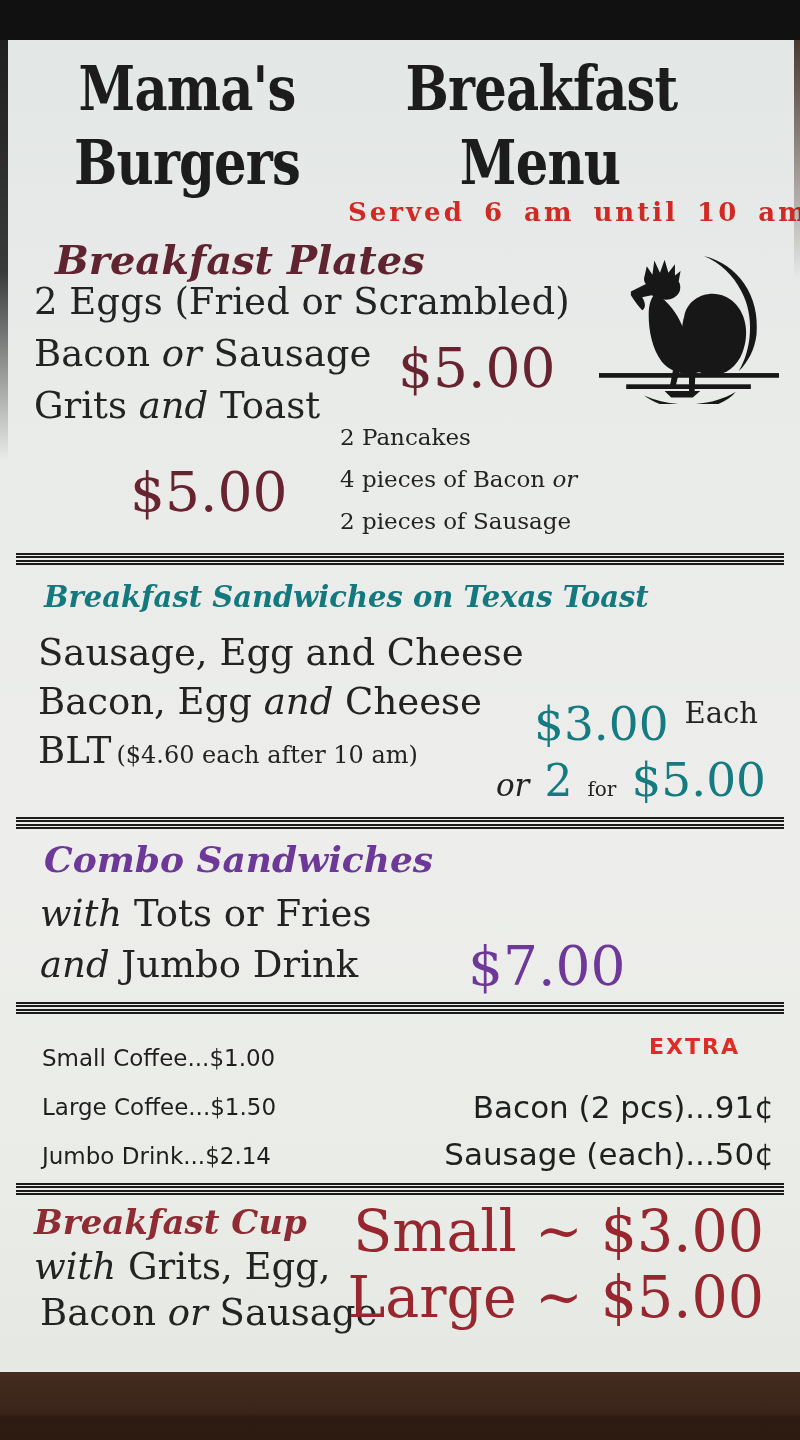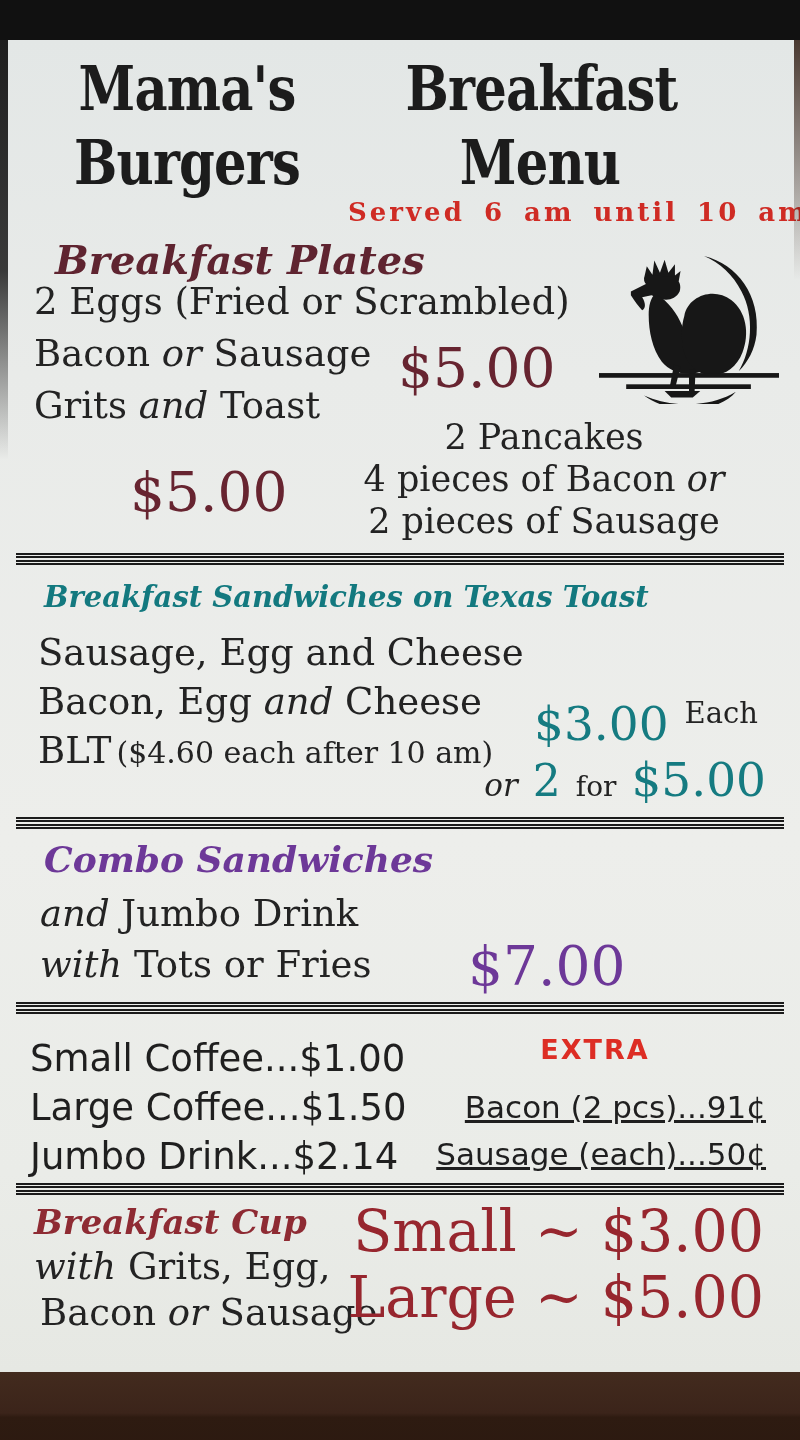--- a/index.html
+++ b/index.html
@@ -32,49 +32,49 @@
        background:repeating-linear-gradient(180deg,#1b1b1b 0 2px,rgba(255,255,255,0) 2px 3.3px);}
 
   
   .plates-heading{position:absolute;left:55px;top:196px;font-size:40px;color:#5f2430;}
   .plates-body{position:absolute;left:34px;top:236px;line-height:52px;}
   .plates-price{position:absolute;left:398px;top:296px;font-size:55px;color:#672430;}
   .rooster{position:absolute;left:594px;top:214px;}
 
   
   .pancakes-price{position:absolute;left:130px;top:420px;font-size:55px;color:#672430;}
-  .pancakes-body{position:absolute;left:340px;top:376px;width:408px;text-align:center;
-       font-size:35px;line-height:42px;color:#232323;}
+  .pancakes-body{position:absolute;left:340px;top:376px;width:408px;
+       font-size:23px;line-height:42px;color:#232323;}
   .pancakes-body i{font-style:italic;}
 
   
   .sand-heading{position:absolute;left:44px;top:540px;font-size:29px;color:#13797f;}
   .sand-body{position:absolute;left:38px;top:588px;line-height:49px;}
-  .sand-note{font-size:30px;margin-left:5px;}
+  .sand-note{font-size:24px;margin-left:5px;}
   .price-each{position:absolute;right:42px;top:656px;display:flex;align-items:flex-start;gap:16px;}
   .price-each .amt{font-size:47px;color:#157b81;}
   .price-each .lbl{font-size:29px;color:#232323;}
   .deal{position:absolute;right:34px;top:712px;display:flex;align-items:baseline;gap:15px;}
   .deal .or{font-size:31px;font-style:italic;color:#232323;}
   .deal .qty{font-size:44px;color:#157b81;}
-  .deal .for{font-size:28px;color:#232323;}
+  .deal .for{font-size:20px;color:#232323;}
   .deal .amt{font-size:47px;color:#157b81;}
 
   
   .combo-heading{position:absolute;left:44px;top:798px;font-size:36px;color:#6d3898;}
   .combo-body{position:absolute;left:40px;top:848px;line-height:51px;}
   .combo-price{position:absolute;left:468px;top:894px;font-size:55px;color:#6d3898;}
 
   
   .casual{font-family:"DejaVu Sans",sans-serif;}
-  .drinks-body{position:absolute;left:30px;top:994px;font-size:37px;line-height:49px;color:#1f1f1f;white-space:nowrap;}
-  .extra-heading{position:absolute;left:450px;top:994px;width:290px;text-align:center;
-       font-size:27px;font-weight:bold;color:#dd2d24;letter-spacing:2px;}
-  .extra-items{position:absolute;right:34px;top:1044px;text-align:right;
-       font-size:31px;line-height:47px;color:#1f1f1f;white-space:nowrap;text-decoration:underline;}
+  .drinks-body{position:absolute;left:42px;top:994px;font-size:23px;line-height:49px;color:#1f1f1f;white-space:nowrap;}
+  .extra-heading{position:absolute;left:450px;top:994px;width:290px;text-align:right;
+       font-size:22px;font-weight:bold;color:#dd2d24;letter-spacing:2px;}
+  .extra-items{position:absolute;right:26px;top:1044px;text-align:right;
+       font-size:31px;line-height:47px;color:#1f1f1f;white-space:nowrap;}
 
   
   .cup-heading{position:absolute;left:34px;top:1162px;font-size:34px;color:#8e2b33;}
   .cup-body{position:absolute;left:34px;top:1204px;line-height:46px;}
   .cup-prices{position:absolute;right:36px;top:1158px;text-align:right;color:#97262e;
        font-size:57px;line-height:66px;white-space:nowrap;}
 </style>
 </head>
 <body>
 
@@ -140,22 +140,22 @@
       <span class="or">or</span>
       <span class="qty">2</span>
       <span class="for">for</span>
       <span class="amt">$5.00</span>
     </div>
 
     <div class="divider" style="top:777px"></div>
 
     <div class="script combo-heading">Combo Sandwiches</div>
     <div class="combo-body">
+      <div class="body-text"><i>with</i><span> Tots or Fries</span></div>
       <div class="body-text"><i>and</i><span> Jumbo Drink</span></div>
-      <div class="body-text"><i>with</i><span> Tots or Fries</span></div>
     </div>
     <div class="price combo-price">$7.00</div>
 
     <div class="divider" style="top:962px"></div>
 
     <div class="casual drinks-body">
       <div>Small Coffee...$1.00</div>
       <div>Large Coffee...$1.50</div>
       <div>Jumbo Drink...$2.14</div>
     </div>

